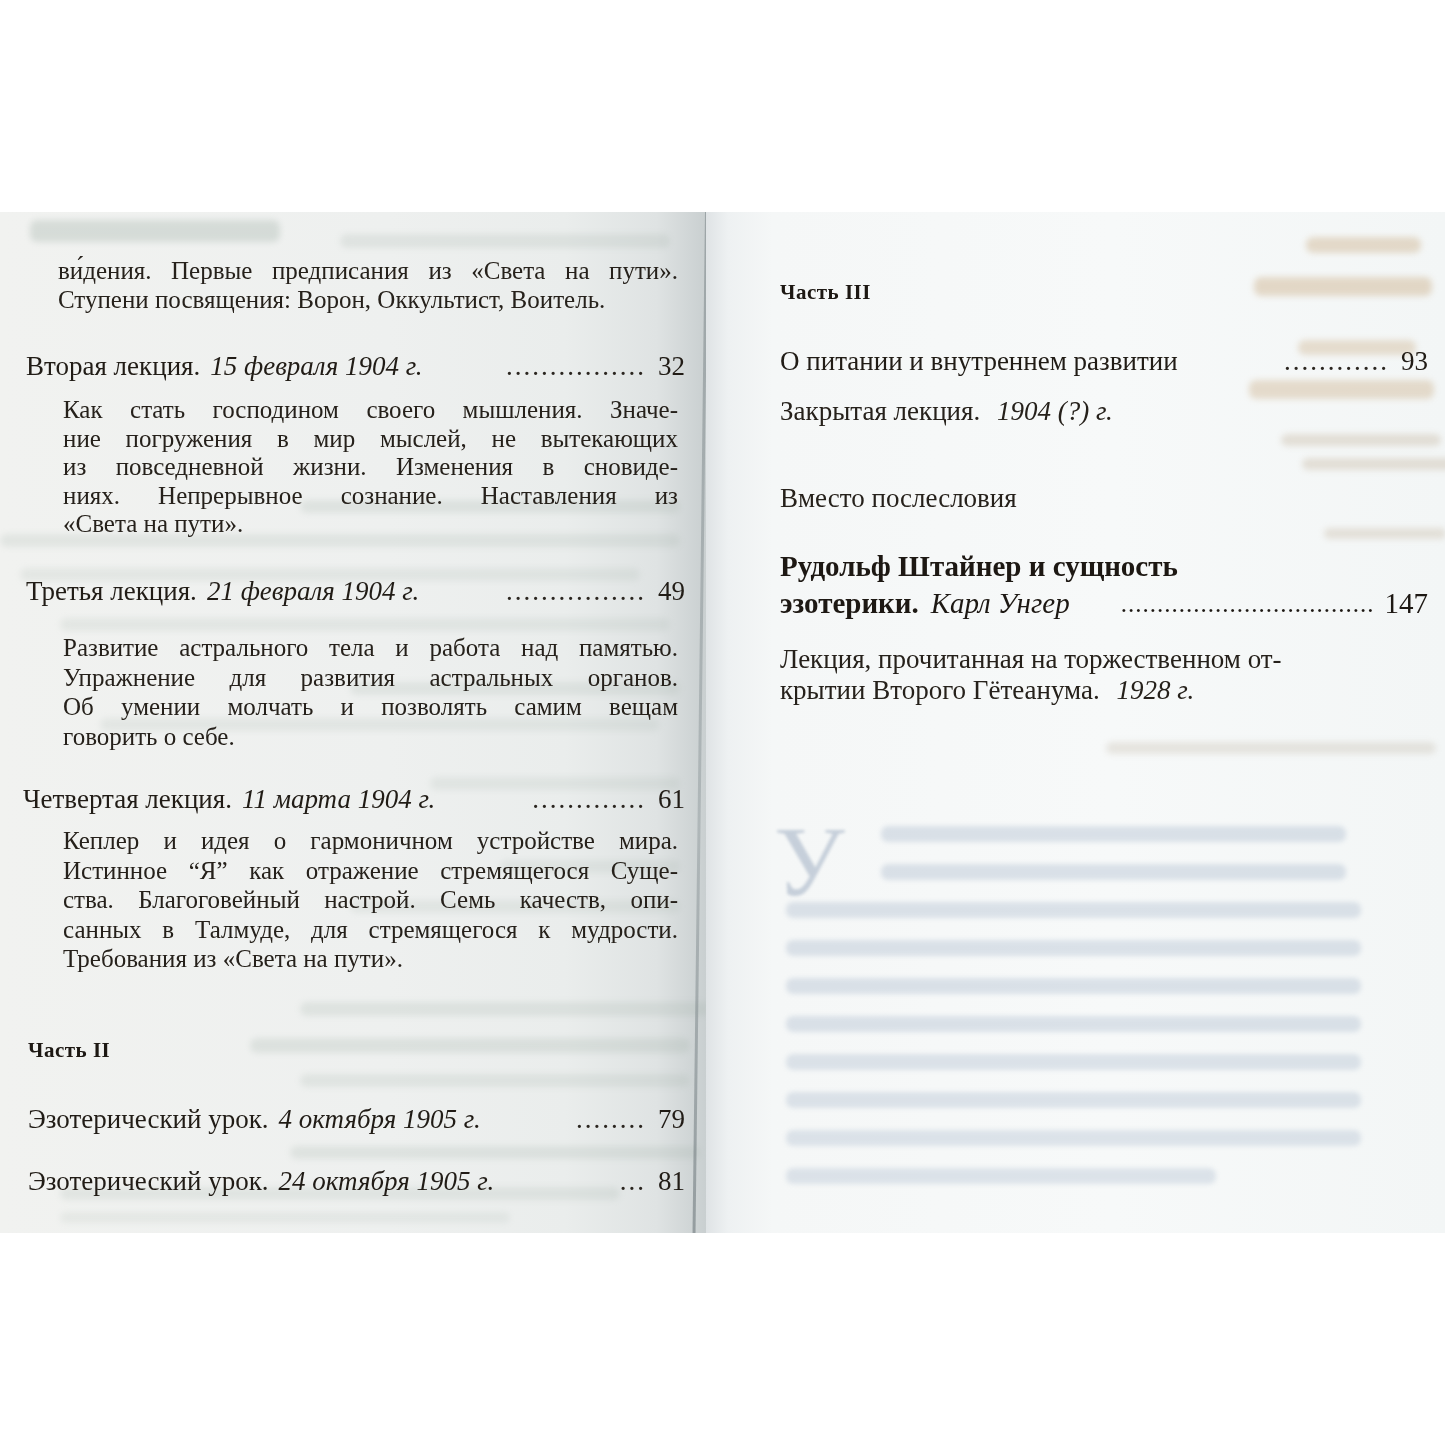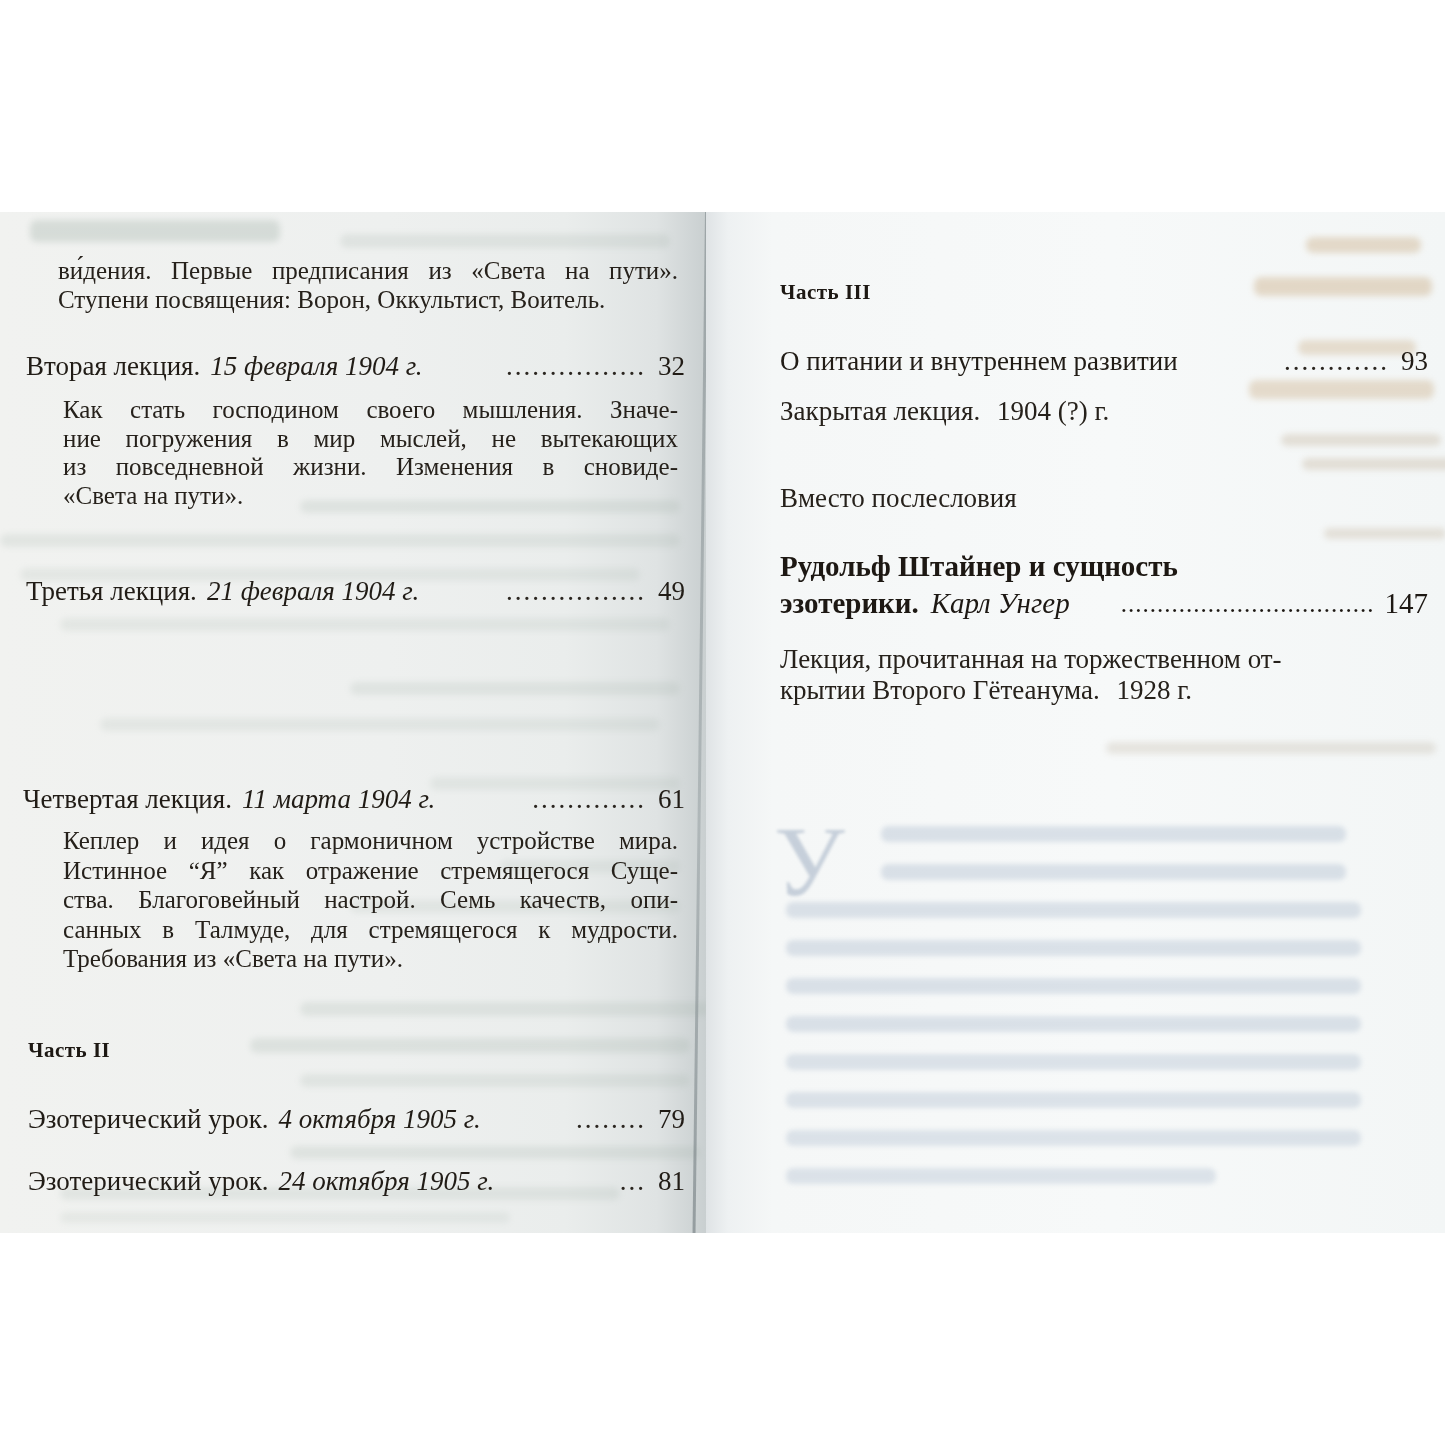--- a/index.html
+++ b/index.html
@@ -19,21 +19,21 @@
   .desc{font-size:25px;line-height:28.5px;color:#26211b;}
   .desc .ln{text-align:justify;text-align-last:justify;white-space:nowrap;}
   .desc .ln.last{text-align-last:left;}
   
   .entry{display:flex;align-items:baseline;font-size:27px;line-height:30px;white-space:nowrap;color:#211c16;}
   .entry .date{font-style:italic;margin-left:10px;font-family:Liberation Serif, serif;}
   .entry .dots{margin-left:auto;padding-left:10px;letter-spacing:2px;color:#2a251f;}
   .entry .num{margin-left:12px;}
   .part{font-size:21px;font-weight:bold;letter-spacing:.5px;color:#1d1813;}
   .rline{font-size:27px;line-height:31px;color:#26211b;white-space:nowrap;}
-  .it{}
+  .it{font-style:italic;}
   .steiner{font-size:29px;line-height:37px;font-weight:bold;color:#1d1813;}
   .steiner .row2{display:flex;align-items:center;white-space:nowrap;}
   .steiner .author{font-weight:normal;font-style:italic;margin-left:12px;}
   .steiner .dots{font-weight:normal;margin-left:auto;padding-left:8px;letter-spacing:1px;font-size:25px;}
   .steiner .num{font-weight:normal;margin-left:10px;}
   
   .ghost{position:absolute;border-radius:7px;filter:blur(3px);}
   .ghost-initial{position:absolute;font-size:100px;line-height:100px;
      color:rgba(128,148,176,.40);filter:blur(1.5px);font-style:normal;}
 </style>
@@ -72,28 +72,35 @@
       <div class="blk entry" style="left:26px;top:139px;width:659px;">
         <span>Вторая лекция.</span>
         <span class="date">15 февраля 1904 г.</span>
         <span class="dots">................</span>
         <span class="num">32</span>
       </div>
       <div class="blk desc" style="left:63px;top:184px;width:615px;">
         <div class="ln">Как стать господином своего мышления. Значе-</div>
         <div class="ln">ние погружения в мир мыслей, не вытекающих</div>
         <div class="ln">из повседневной жизни. Изменения в сновиде-</div>
+        <div class="ln">ниях. Непрерывное сознание. Наставления из</div>
         <div class="ln last">«Света на пути».</div>
       </div>
 
       <div class="blk entry" style="left:26px;top:364px;width:659px;">
         <span>Третья лекция.</span>
         <span class="date">21 февраля 1904 г.</span>
         <span class="dots">................</span>
         <span class="num">49</span>
+      </div>
+      <div class="blk desc" style="left:63px;top:421px;width:615px;line-height:29.5px;">
+        <div class="ln">Развитие астрального тела и работа над памятью.</div>
+        <div class="ln">Упражнение для развития астральных органов.</div>
+        <div class="ln">Об умении молчать и позволять самим вещам</div>
+        <div class="ln last">говорить о себе.</div>
       </div>
 
       <div class="blk entry" style="left:23px;top:572px;width:662px;">
         <span>Четвертая лекция.</span>
         <span class="date">11 марта 1904 г.</span>
         <span class="dots">.............</span>
         <span class="num">61</span>
       </div>
       <div class="blk desc" style="left:63px;top:614px;width:615px;line-height:29.5px;">
         <div class="ln">Кеплер и идея о гармоничном устройстве мира.</div>

